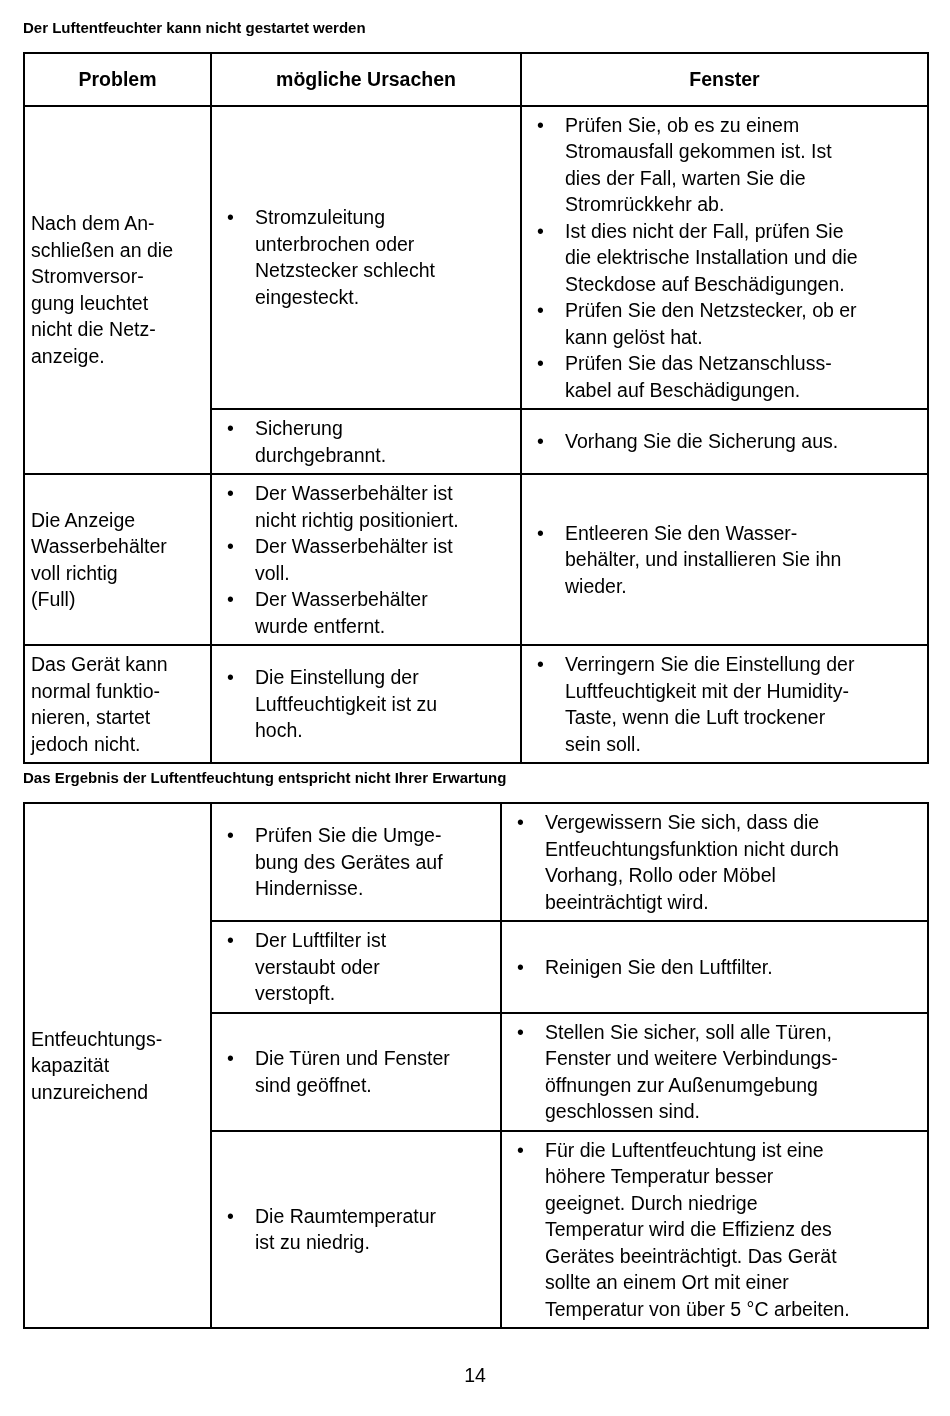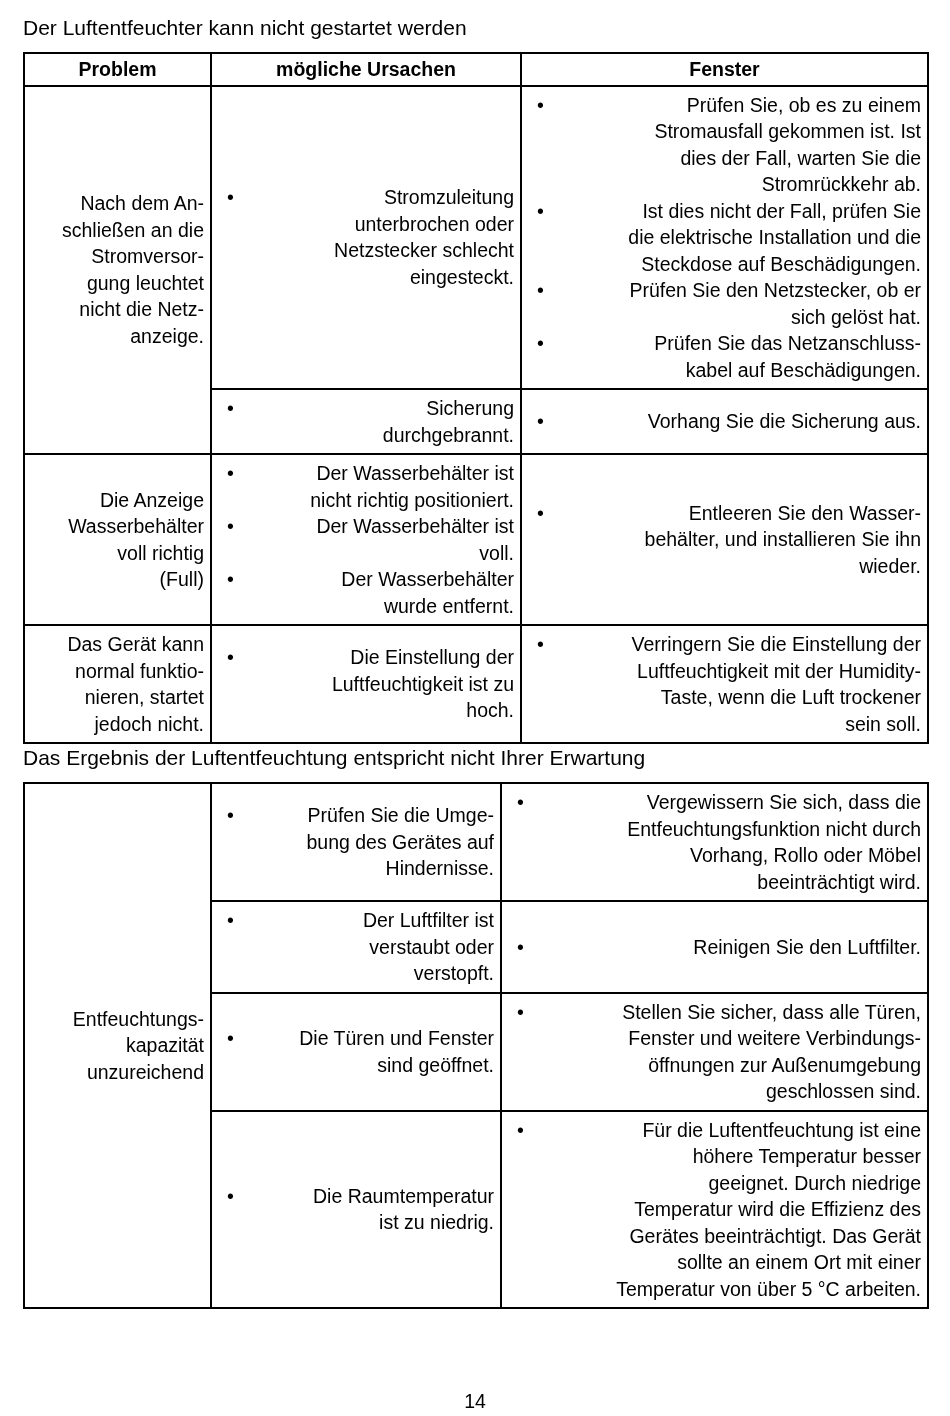--- a/index.html
+++ b/index.html
@@ -18,44 +18,44 @@
     box-sizing: border-box;
   }
   .page {
     position: relative;
     width: 950px;
     height: 1416px;
     box-sizing: border-box;
     padding: 14px 23px 0 23px;
   }
   .section-heading {
-    font-size: 21px;
-    font-weight: normal;
+    font-size: 15px;
+    font-weight: bold;
     line-height: 27px;
     margin: 0 0 11px 0;
   }
   .section-heading.second {
   }
   table.trouble {
     border-collapse: collapse;
     table-layout: fixed;
     width: 904px;
   }
   table.trouble th,
   table.trouble td {
     border: 2px solid #000000;
     vertical-align: middle;
     padding: 5px 6px;
-    text-align: right;
+    text-align: left;
     box-sizing: border-box;
   }
   table.trouble th {
     font-weight: bold;
     text-align: center;
-    padding: 2px 4px;
+    padding: 12px 4px;
   }
   .problem-cell {
     padding-left: 8px;
     white-space: pre-line;
     margin-top: 16px;
   }
   ul.bullets {
     list-style: none;
     margin: 0;
     padding: 0;
@@ -68,21 +68,21 @@
   ul.bullets li::before {
     content: "\2022";
     position: absolute;
     left: 9px;
     top: 0;
   }
   .page-number {
     position: absolute;
     left: 0;
     right: 0;
-    bottom: 2px;
+    bottom: 28px;
     text-align: center;
     font-size: 19.5px;
   }
 </style>
 </head>
 <body>
 
 <div class="page">
 
   <h2 class="section-heading">Der Luftentfeuchter kann nicht gestartet werden</h2>
@@ -119,21 +119,21 @@
         <td class="remedy-cell">
           <ul class="bullets">
             <li>Prüfen Sie, ob es zu einem
 Stromausfall gekommen ist. Ist
 dies der Fall, warten Sie die
 Stromrückkehr ab.</li>
             <li>Ist dies nicht der Fall, prüfen Sie
 die elektrische Installation und die
 Steckdose auf Beschädigungen.</li>
             <li>Prüfen Sie den Netzstecker, ob er
-sich gelöst hat.</li>
+kann gelöst hat.</li>
             <li>Prüfen Sie das Netzanschluss-
 kabel auf Beschädigungen.</li>
           </ul>
         </td>
       </tr>
       <tr>
         <td class="causes-cell">
           <ul class="bullets">
             <li>Sicherung
 durchgebrannt.</li>
@@ -237,21 +237,21 @@
       </tr>
       <tr>
         <td class="causes-cell">
           <ul class="bullets">
             <li>Die Türen und Fenster
 sind geöffnet.</li>
           </ul>
         </td>
         <td class="remedy-cell">
           <ul class="bullets">
-            <li>Stellen Sie sicher, dass alle Türen,
+            <li>Stellen Sie sicher, soll alle Türen,
 Fenster und weitere Verbindungs-
 öffnungen zur Außenumgebung
 geschlossen sind.</li>
           </ul>
         </td>
       </tr>
       <tr>
         <td class="causes-cell">
           <ul class="bullets">
             <li>Die Raumtemperatur

